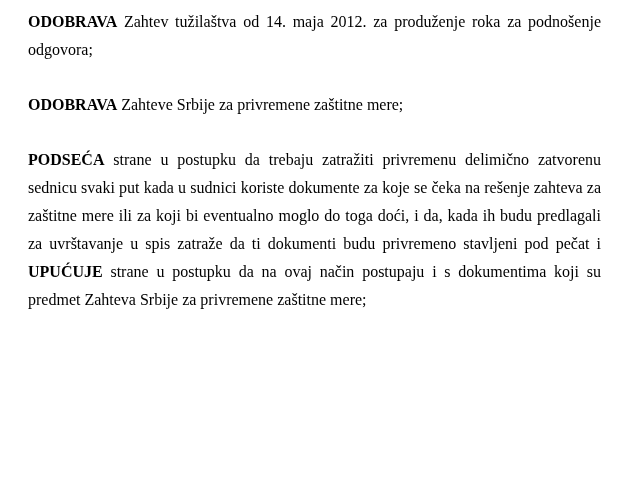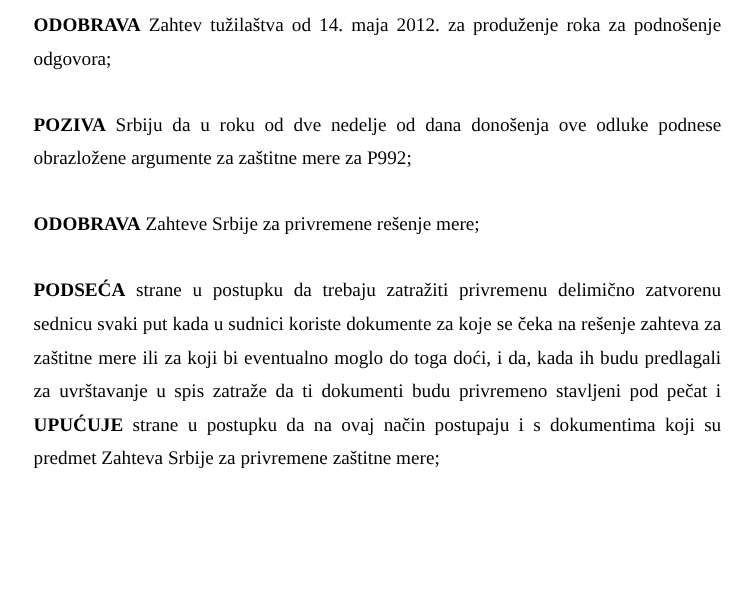--- a/index.html
+++ b/index.html
@@ -37,25 +37,22 @@
 </head>
 <body>
 
 <main data-name="document-page">
 
   <p class="doc-paragraph" data-name="paragraph-odobrava-rok">
     <span class="b" data-name="keyword-odobrava">ODOBRAVA</span><span data-name="paragraph-text"> Zahtev tužilaštva od 14. maja 2012. za produženje roka za podnošenje odgovora;</span>
   </p>
 
 
-  <p class="doc-paragraph" data-name="paragraph-poziva">
-    <span class="b" data-name="keyword-poziva">POZIVA</span><span data-name="paragraph-text"> Srbiju da u roku od dve nedelje od dana donošenja ove odluke podnese obrazložene argumente za zaštitne mere za P992;</span>
-  </p>
 
   <p class="doc-paragraph" data-name="paragraph-odobrava-zahteve">
-    <span class="b" data-name="keyword-odobrava">ODOBRAVA</span><span data-name="paragraph-text"> Zahteve Srbije za privremene rešenje mere;</span>
+    <span class="b" data-name="keyword-odobrava">ODOBRAVA</span><span data-name="paragraph-text"> Zahteve Srbije za privremene zaštitne mere;</span>
   </p>
 
   <p class="doc-paragraph" data-name="paragraph-podseca-upucuje">
     <span class="b" data-name="keyword-podseca">PODSEĆA</span><span data-name="paragraph-text"> strane u postupku da trebaju zatražiti privremenu delimično zatvorenu sednicu svaki put kada  u sudnici koriste dokumente za koje se čeka na rešenje zahteva za zaštitne mere ili za koji bi eventualno moglo do toga doći, i da, kada ih budu predlagali za uvrštavanje u spis zatraže da ti dokumenti budu privremeno stavljeni pod pečat i </span><span class="b" data-name="keyword-upucuje">UPUĆUJE</span><span data-name="paragraph-text"> strane u postupku da na ovaj način postupaju i s dokumentima koji su predmet Zahteva Srbije za privremene zaštitne mere;</span>
   </p>
 
 </main>
 
 </body></html>

